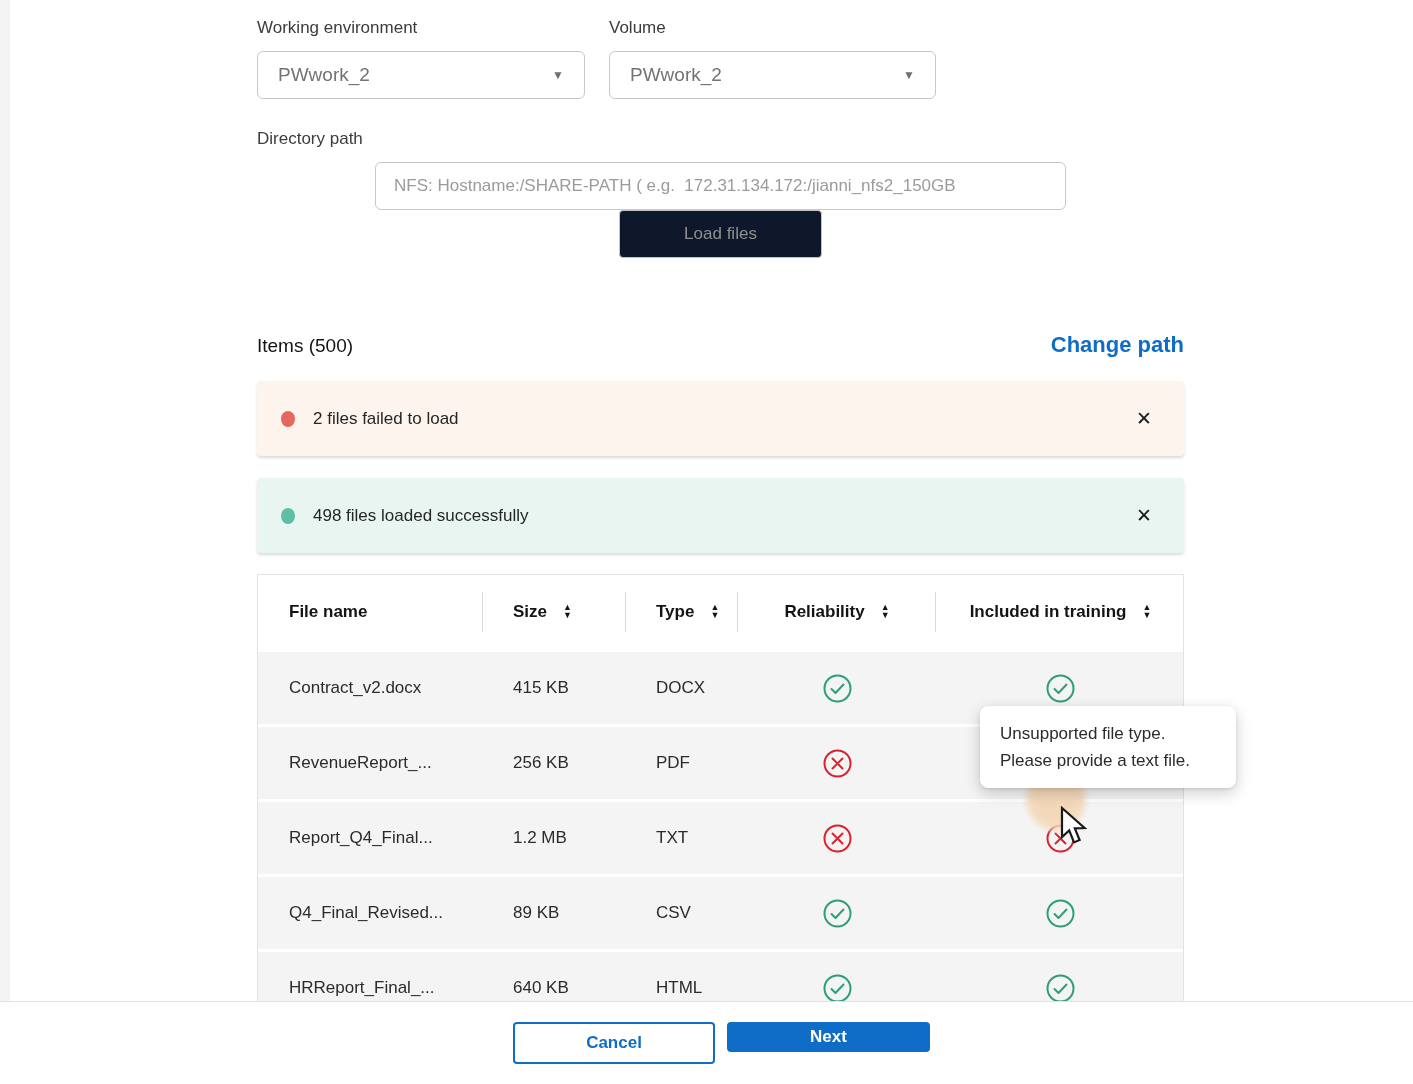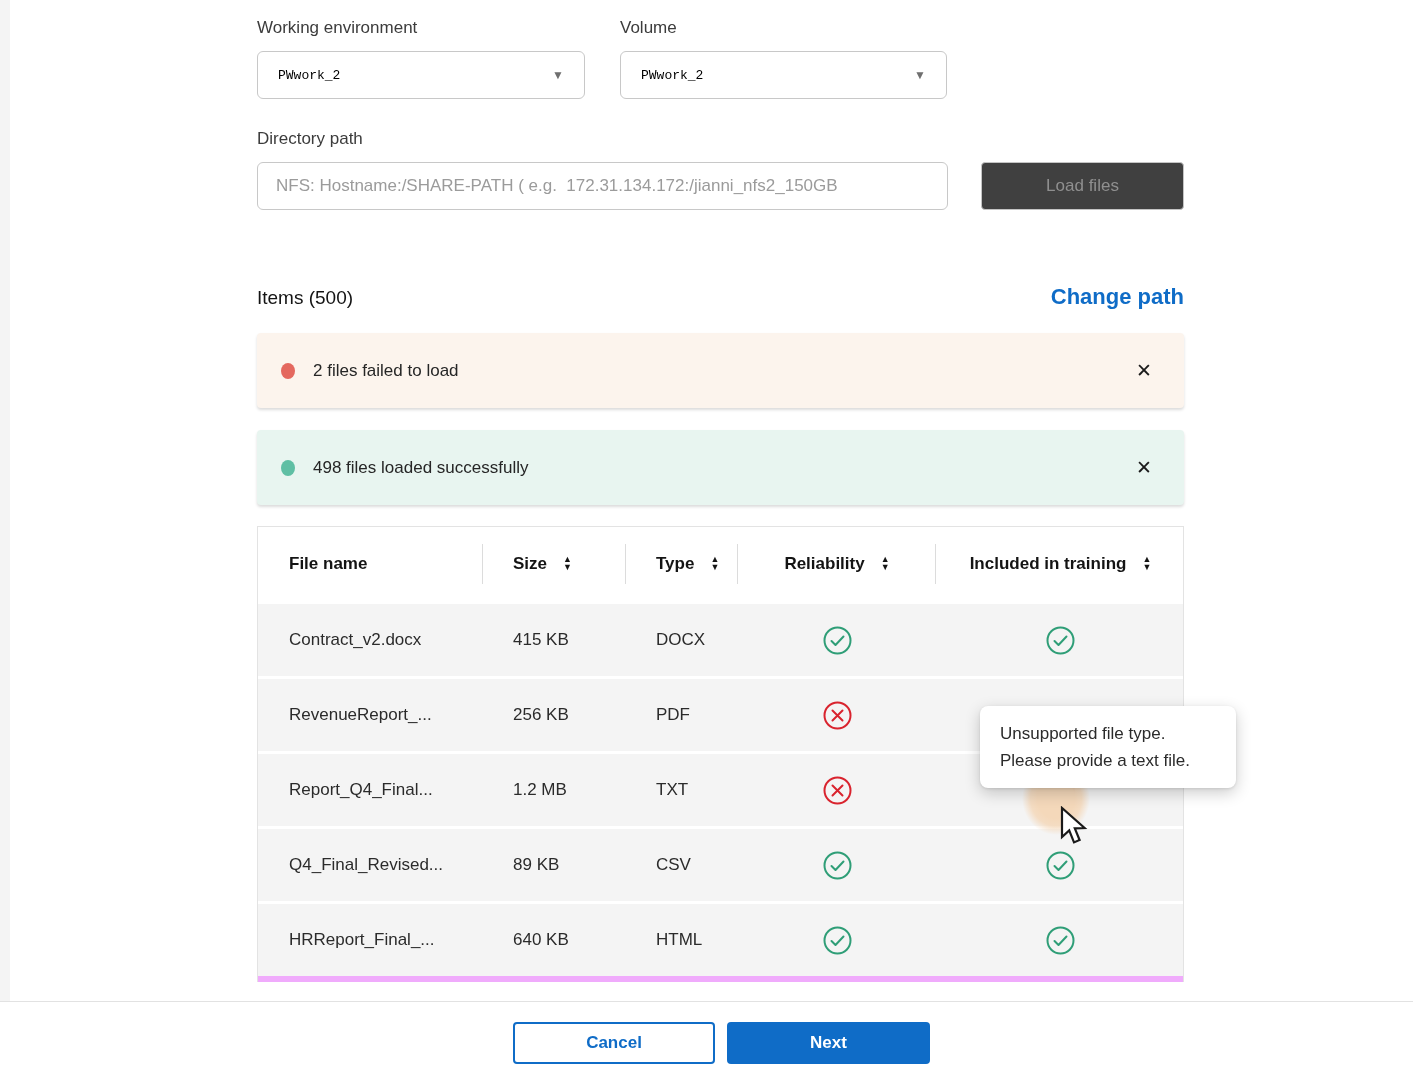--- a/index.html
+++ b/index.html
@@ -7,43 +7,43 @@
   body {
     font-family: "Liberation Sans", "DejaVu Sans", sans-serif;
     background:#ffffff; color:#2b2b2b; overflow:hidden;
   }
   .page { position:relative; width:1413px; height:1084px; background:#fff; overflow:hidden; }
   .left-strip { position:absolute; left:0; top:0; width:10px; height:1001px; background:#f4f4f4; }
 
   .content { position:absolute; left:257px; top:18px; width:927px; }
 
   
-  .form-row { display:flex; gap:35px;align-items:center; }
+  .form-row { display:flex; gap:24px;align-items:center; }
   .field-label { font-size:17px; color:#3c3c3c; margin-bottom:13px; }
   .select {
     height:48px; border:1px solid #c8c8c8; border-radius:6px; background:#fff;
     display:flex; align-items:center; justify-content:space-between;
     padding:0 20px; cursor:pointer;
   }
-  .select .value { color:#000000; font-size:13px;font-family:Liberation Mono, monospace; }
+  .select .value { color:#737373; font-size:19px; }
   .select .caret { color:#6f6f6f; font-size:12px; }
   .w-env { width:328px; }
   .w-vol { width:327px; }
 
   .dir-row { margin-top:30px; }
-  .dir-controls { display:flex; justify-content:space-between; align-items:flex-end; }
+  .dir-controls { display:flex; justify-content:space-between; align-items:center;flex-direction:column; }
   .text-input {
     width:691px; height:48px; border:1px solid #c8c8c8; border-radius:6px;
     font-size:17px; color:#2b2b2b; padding:0 18px;
     font-family:"Liberation Sans", sans-serif;
   }
   .text-input::placeholder { color:#9b9b9b; }
   .load-btn {
     width:203px; height:48px; border:1px solid #c4c4c4; border-radius:4px;
-    background:#404040; color:#8f8f8f; font-size:17px; cursor:pointer;
+    background:#0f172a; color:#8f8f8f; font-size:17px; cursor:pointer;
     font-family:"Liberation Sans", sans-serif;
   }
 
   
   .items-bar { margin-top:74px; display:flex; justify-content:space-between; align-items:baseline; }
   .items-title { font-size:19px; font-weight:normal; color:#141414; }
   .change-path { font-size:22px; font-weight:bold; color:var(--blue); text-decoration:none; cursor:pointer; }
 
   
   .banner {
@@ -103,21 +103,21 @@
     border-top:1px solid #e2e2e2; display:flex; justify-content:center; gap:12px;
     padding-top:20px;
   }
   .footer-inner { display:flex; gap:12px; margin-left:30px; }
   .cancel-btn {
     width:202px; height:42px; background:#fff; border:2px solid var(--blue); border-radius:4px;
     color:var(--blue); font-size:17px; font-weight:bold; cursor:pointer;
     font-family:"Liberation Sans", sans-serif;
   }
   .next-btn {
-    width:203px; height:42px; background:var(--blue); border:none; border-radius:4px;
+    width:203px; height:30px; background:var(--blue); border:none; border-radius:4px;
     color:#fff; font-size:17px; font-weight:bold; cursor:pointer;
     font-family:"Liberation Sans", sans-serif;
   }
 </style>
 </head>
 <body>
 
 <div class="page">
   <div class="left-strip"></div>
 

